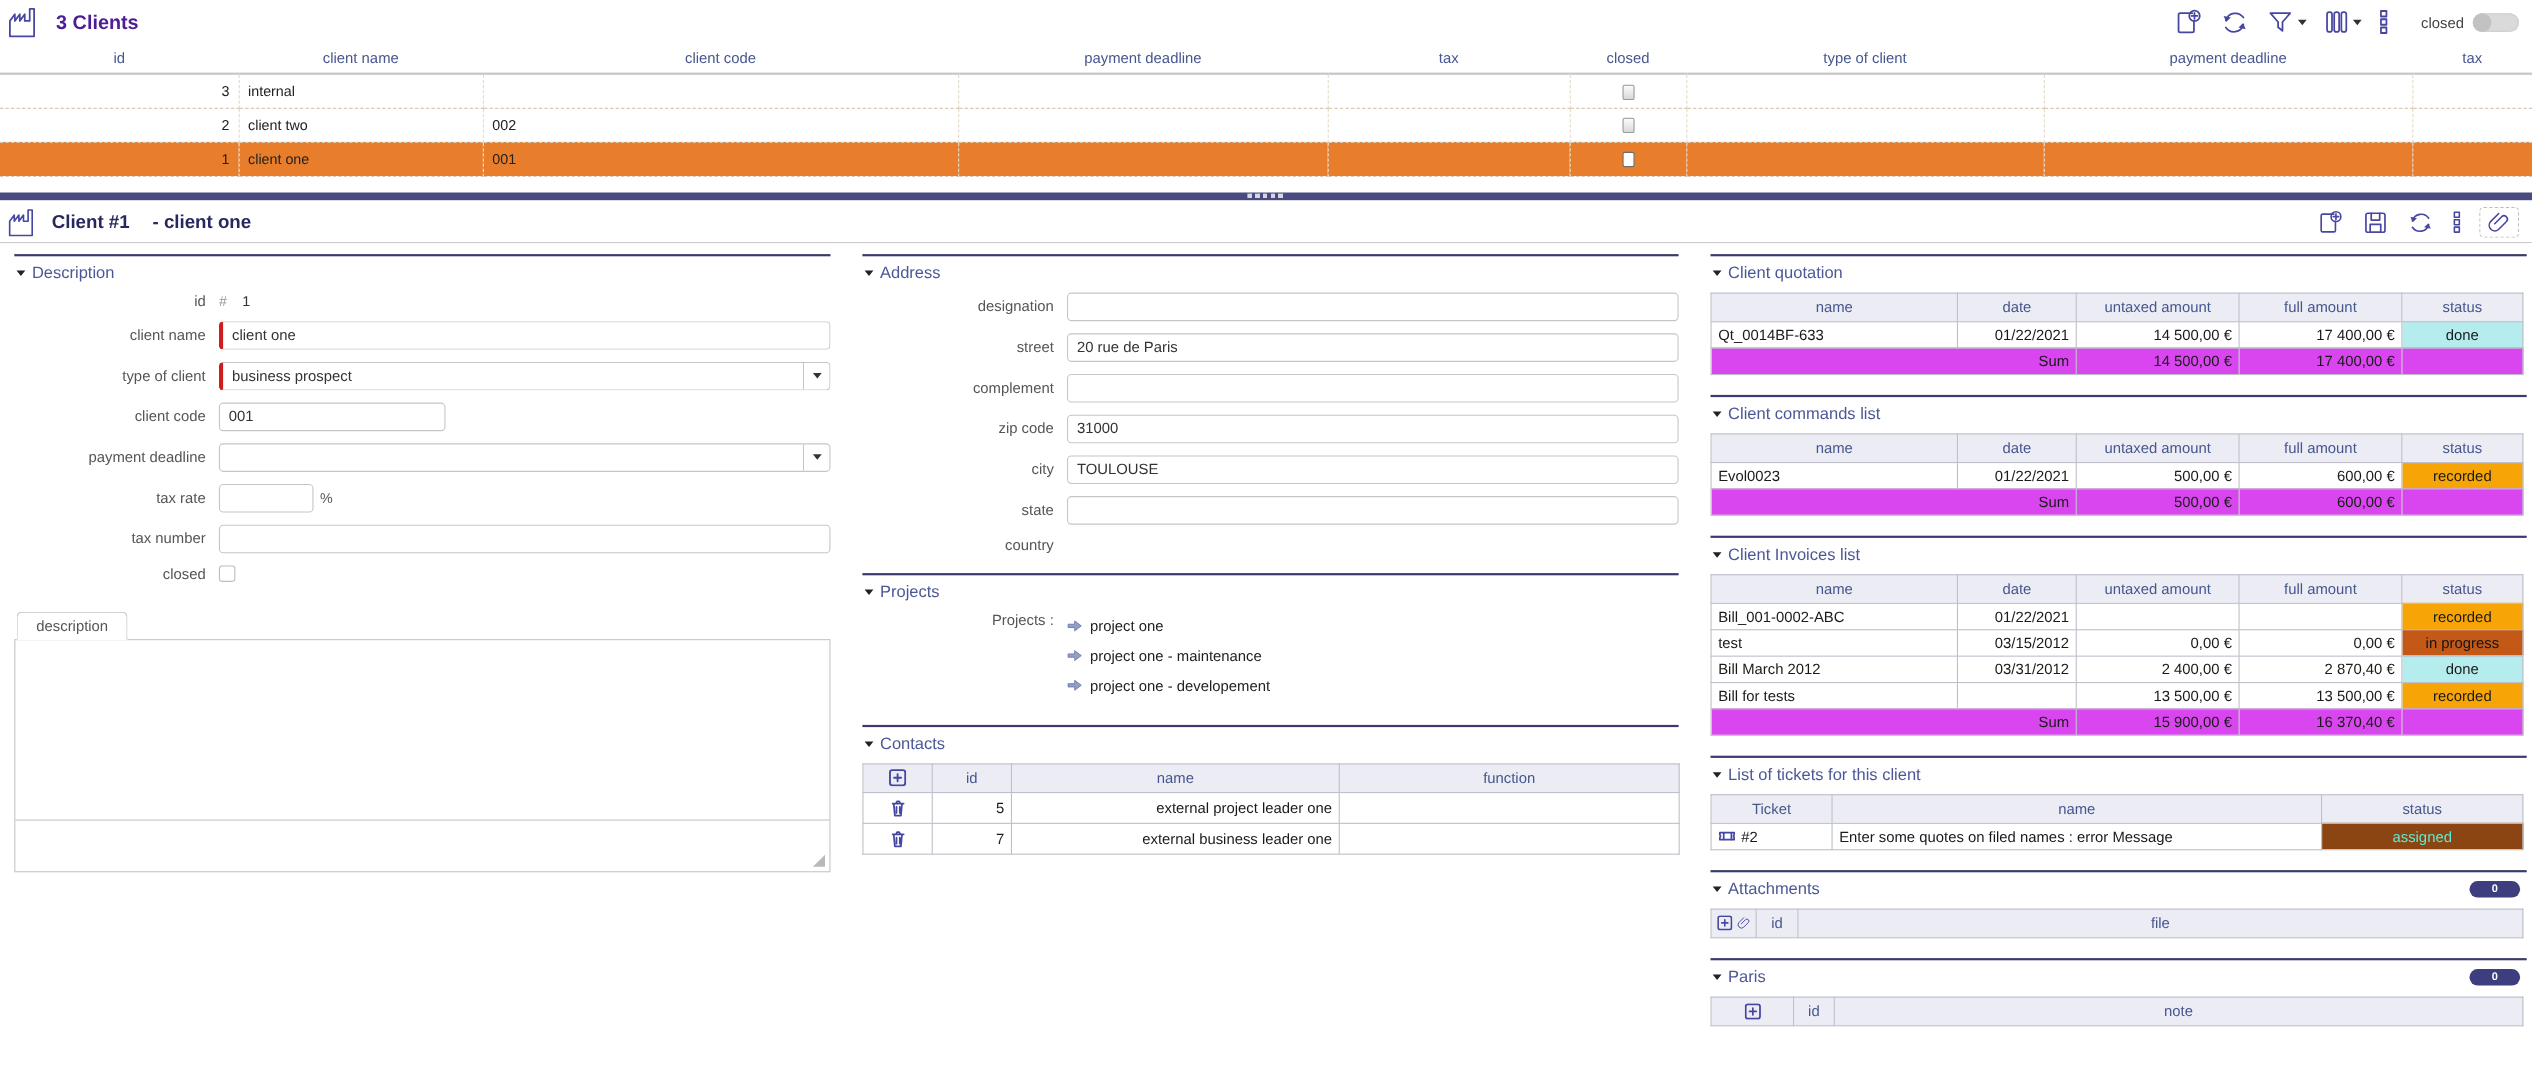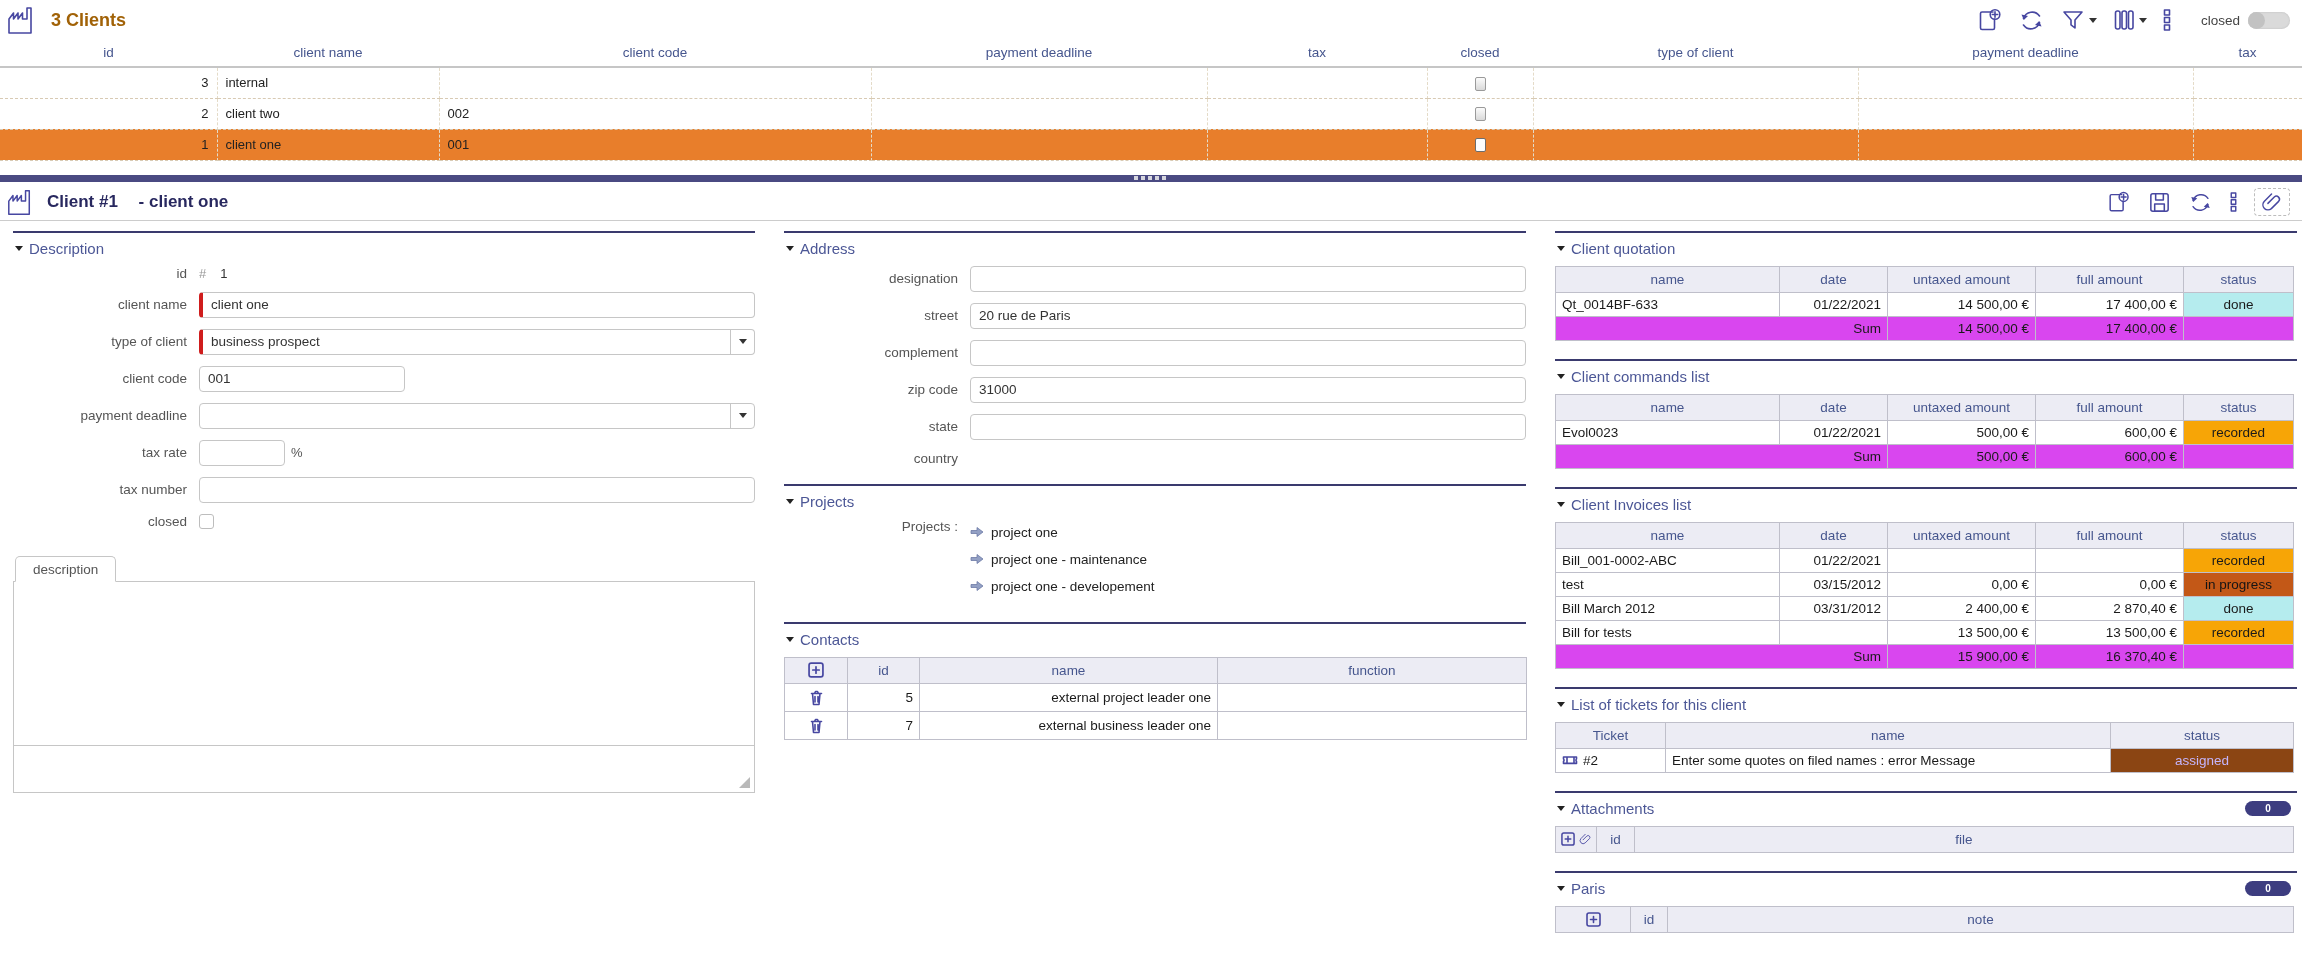--- a/index.html
+++ b/index.html
@@ -6,21 +6,21 @@
   html,body { background:#fff; }
   body {
     width:2302px; height:972px; overflow:hidden;
     font-family:"Liberation Sans", sans-serif; font-size:13px; color:#333;
   }
   svg { display:block; }
   .ico { stroke:#4747a1; fill:none; stroke-width:1.6; stroke-linecap:round; stroke-linejoin:round; }
 
   
   .list-header { height:40px; display:flex; align-items:center; padding:0 12px 0 6px; }
-  .list-title { font-size:18px; font-weight:bold; color:#a16207; margin-left:16px; }
+  .list-title { font-size:18px; font-weight:bold; color:#4c1d95; margin-left:16px; }
   .list-toolbar { margin-left:auto; display:flex; align-items:center; gap:15px; }
   .tbtn { display:flex; align-items:center; gap:3px; cursor:pointer; }
   .caret-sm { width:0;height:0;border-left:4px solid transparent;border-right:4px solid transparent;border-top:5px solid #333; }
   .closed-filter { display:flex; align-items:center; gap:8px; margin-left:14px; }
   .closed-filter-label { color:#444; font-size:13.5px; }
   .toggle { width:42px; height:17px; background:#dadada; border-radius:9px; position:relative; box-shadow:inset 0 0 2px #bbb; }
   .toggle .knob { position:absolute; left:0px; top:0px; width:17px; height:17px; border-radius:50%; background:#c2c2c2; }
 
   table.clients { width:2302px; table-layout:fixed; border-collapse:collapse; }
   table.clients thead th { font-weight:normal; color:#46568e; font-size:13.5px; padding:5px 0 6px; text-align:center; border-bottom:2px solid #c6c6c6; }
@@ -83,21 +83,21 @@
   table.grid { border-collapse:collapse; table-layout:fixed; }
   table.grid th { background:#ececf4; color:#46568e; font-weight:normal; font-size:13.5px; text-align:center; height:26px; border:1px solid #bfbfca; padding:0 6px; }
   table.grid td { height:24px; border:1px solid #bfbfca; padding:0 6px; background:#fff; font-size:13.5px; color:#1a1a1a; }
   table.grid td.c { text-align:right; }
   table.grid td.r { text-align:right; }
   table.grid tr.sum td { background:#d946ef; }
   td.status { text-align:center; }
   td.status[data-status="done"] { background:#b5ecee; color:#1a1a1a; }
   td.status[data-status="recorded"] { background:#f7a506; color:#1a1a1a; }
   td.status[data-status="in progress"] { background:#c35817; color:#141414; }
-  td.status[data-status="assigned"] { background:#8b4513; color:#c4b5fd; }
+  td.status[data-status="assigned"] { background:#8b4513; color:#5eead4; }
   .iconcell { display:flex; align-items:center; justify-content:center; gap:4px; }
   .ticket-cell { display:flex; align-items:center; gap:5px; }
   table.contacts td { height:28px; }
 </style>
 </head>
 <body>
 
 <div>
   <div class="list-header">
     <span>
@@ -376,20 +376,26 @@
               <span></span>
             </div>
         </div>
         <div class="frow">
           <span class="flabel">zip code</span>
           <div class="fbox">
               <span>31000</span>
             </div>
         </div>
         <div class="frow">
+          <span class="flabel">city</span>
+          <div class="fbox">
+              <span>TOULOUSE</span>
+            </div>
+        </div>
+        <div class="frow">
           <span class="flabel">state</span>
           <div class="fbox">
               <span></span>
             </div>
         </div>
         <div class="frow">
           <span class="flabel">country</span>
         </div>
       </div>
 

